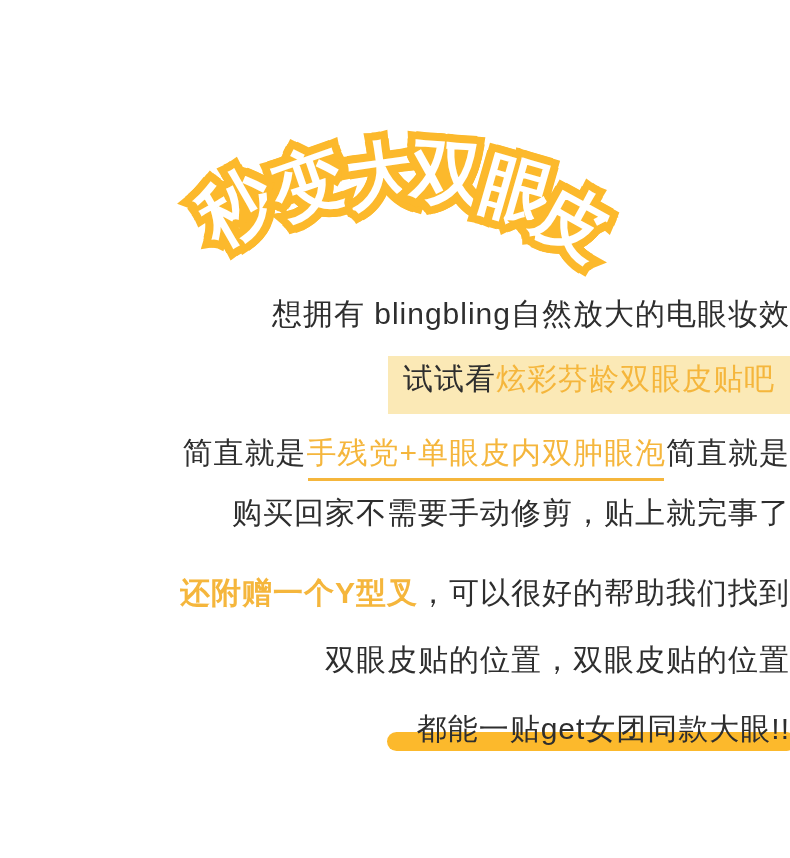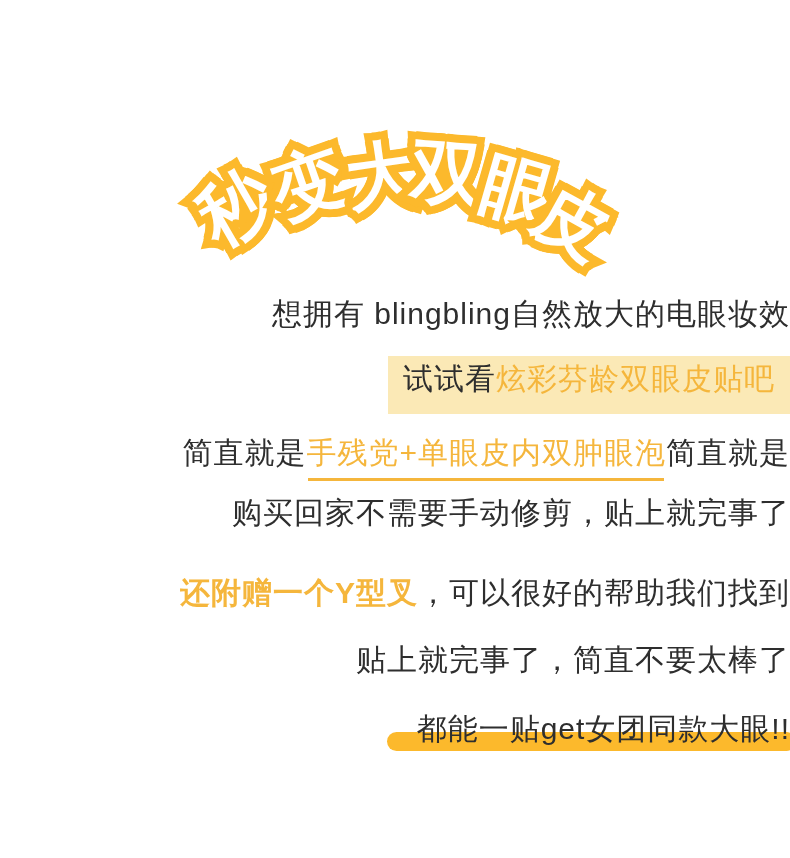--- a/index.html
+++ b/index.html
@@ -88,16 +88,16 @@
       <span class="arc-char" data-char="双" style="left: 447px; top: 173px; transform: translate(-50%, -50%) rotate(4deg);">双</span>
       <span class="arc-char" data-char="眼" style="left: 518px; top: 191px; transform: translate(-50%, -50%) rotate(16deg);">眼</span>
       <span class="arc-char" data-char="皮" style="left: 572px; top: 221px; transform: translate(-50%, -50%) rotate(29deg);">皮</span>
     </div>
   <div id="text-lines">
       <div class="line" style="top: 296px;"><span class="seg seg-dark">想拥有 blingbling自然放大的电眼妆效</span></div>
       <div class="line" style="top: 356px;"><span class="highlight-box"><span class="seg seg-dark">试试看</span><span class="seg seg-gold">炫彩芬龄双眼皮贴吧</span></span></div>
       <div class="line" style="top: 435px;"><span class="seg seg-dark">简直就是</span><span class="seg seg-gold-underline">手残党+单眼皮内双肿眼泡</span><span class="seg seg-dark">简直就是</span></div>
       <div class="line" style="top: 495px;"><span class="seg seg-dark">购买回家不需要手动修剪，贴上就完事了</span></div>
       <div class="line" style="top: 575px;"><span class="seg seg-gold-bold">还附赠一个Y型叉</span><span class="seg seg-dark">，可以很好的帮助我们找到</span></div>
-      <div class="line" style="top: 642px;"><span class="seg seg-dark">贴上就完事了，简直不要太棒了</span></div>
+      <div class="line" style="top: 642px;"><span class="seg seg-dark">双眼皮贴的位置，双眼皮贴的位置</span></div>
       <div class="line" style="top: 711px;"><span class="seg seg-dark-marker">都能一贴get女团同款大眼!!</span></div>
     </div>
 </div>
 
 </body></html>

